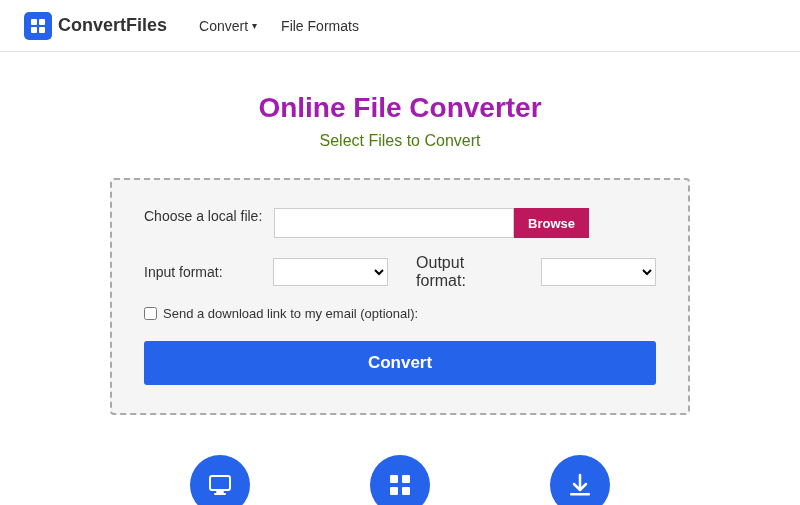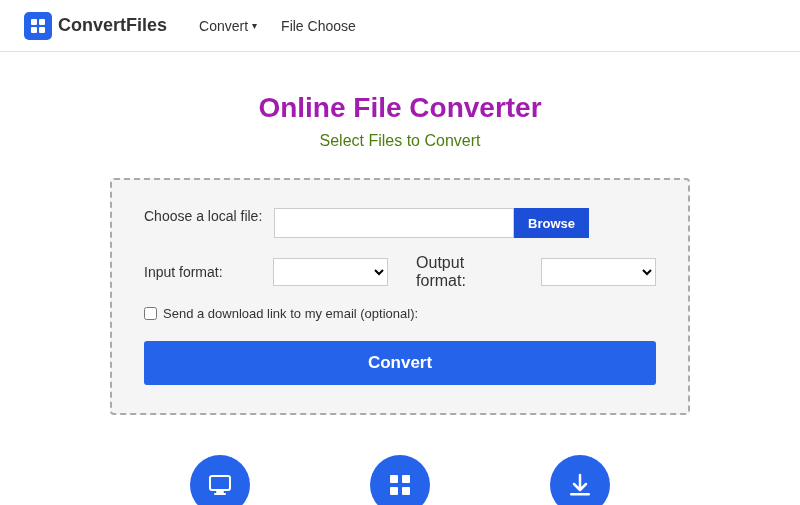--- a/index.html
+++ b/index.html
@@ -45,21 +45,21 @@
       display: flex; margin-bottom: 16px;
     }
     .form-label { width: 130px; font-size: 14px; color: #333; }
     .file-input-group { display: flex; align-items: center; gap: 0; }
     .file-text-input {
       border: 1px solid #ccc; padding: 5px 8px;
       width: 240px; height: 30px; font-size: 13px;
       background: #fff;
     }
     .browse-btn {
-      background: #1d4ed8; color: #fff; border: none;
+      background: #be185d; color: #fff; border: none;
       padding: 5px 14px; height: 30px; cursor: pointer;
       font-size: 13px; font-weight: bold;
     }
 
     .format-row {
       display: flex; align-items: center; margin-bottom: 16px; gap: 16px;
     }
     .format-label { width: 130px; font-size: 14px; color: #333; }
     .format-select {
       border: 1px solid #ccc; padding: 4px 6px;
@@ -117,21 +117,21 @@
       </svg>
     </div>
     <span>ConvertFiles</span>
   </div>
   <div class="nav-links">
     <a class="nav-link">
       <span>Convert</span>
       <span class="chevron">▾</span>
     </a>
     <a class="nav-link">
-      <span>File Choose</span>
+      <span>File Formats</span>
     </a>
   </div>
 </nav>
 
 <main>
   <h1 class="page-title">Online File Converter</h1>
   <p class="page-subtitle">Select Files to Convert</p>
 
   <div class="converter-box">
 

